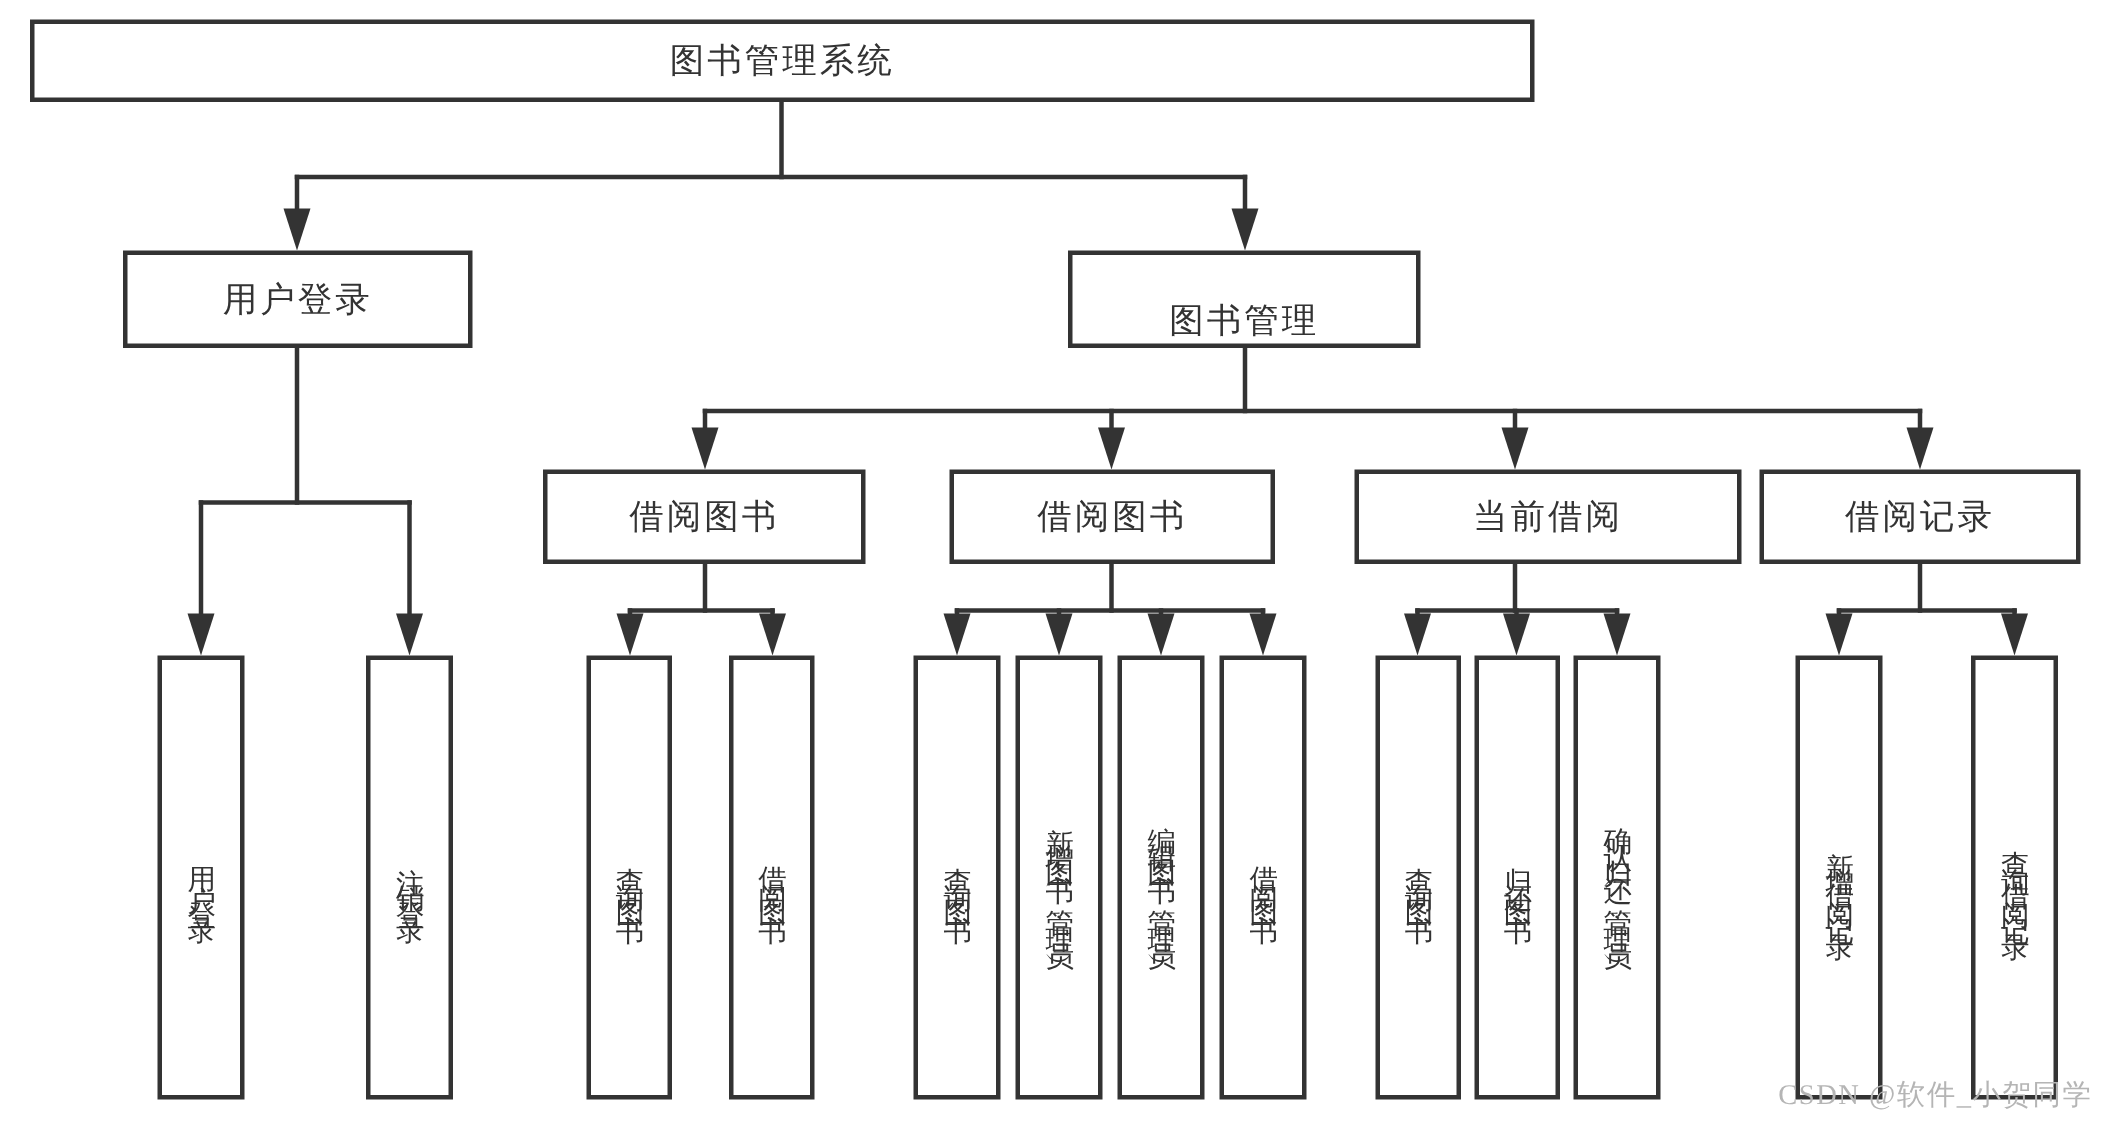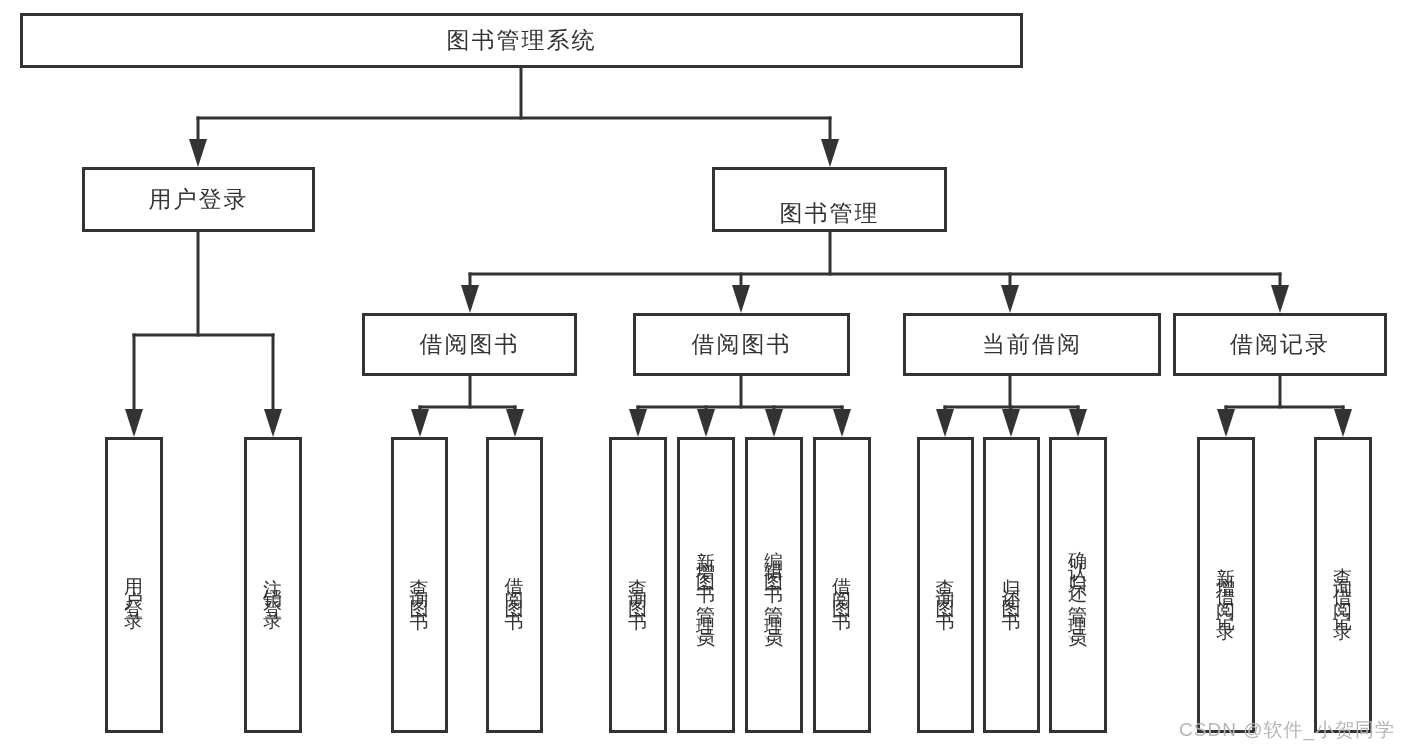--- a/index.html
+++ b/index.html
@@ -36,20 +36,21 @@
     line-height:1;
     white-space:nowrap;
   }
   .watermark{
     position:absolute;
     right:10px;bottom:4px;
     font-size:19px;
     letter-spacing:1px;
     color:var(--color-watermark);
     z-index:5;
+    font-family:Liberation Serif, serif;
   }
 </style>
 </head>
 <body>
 
 <div class="canvas">
 
   <svg class="connectors" viewBox="0 0 1405 747">
 
     <g>

